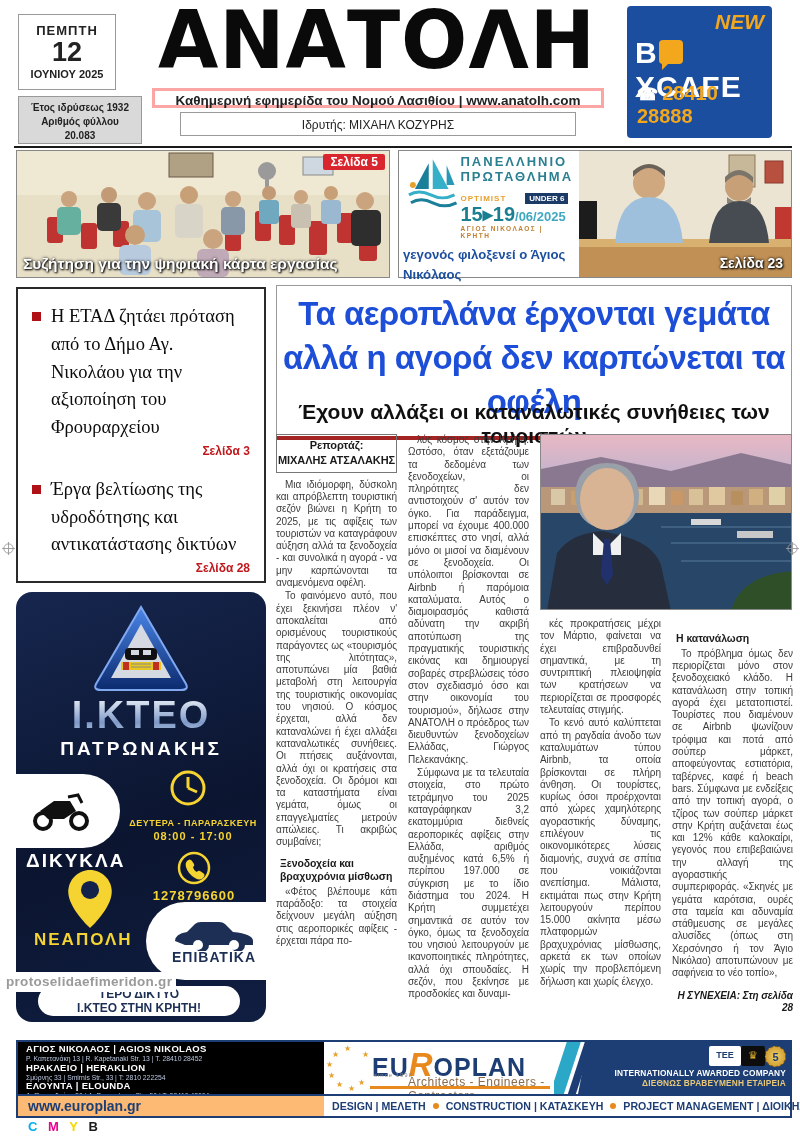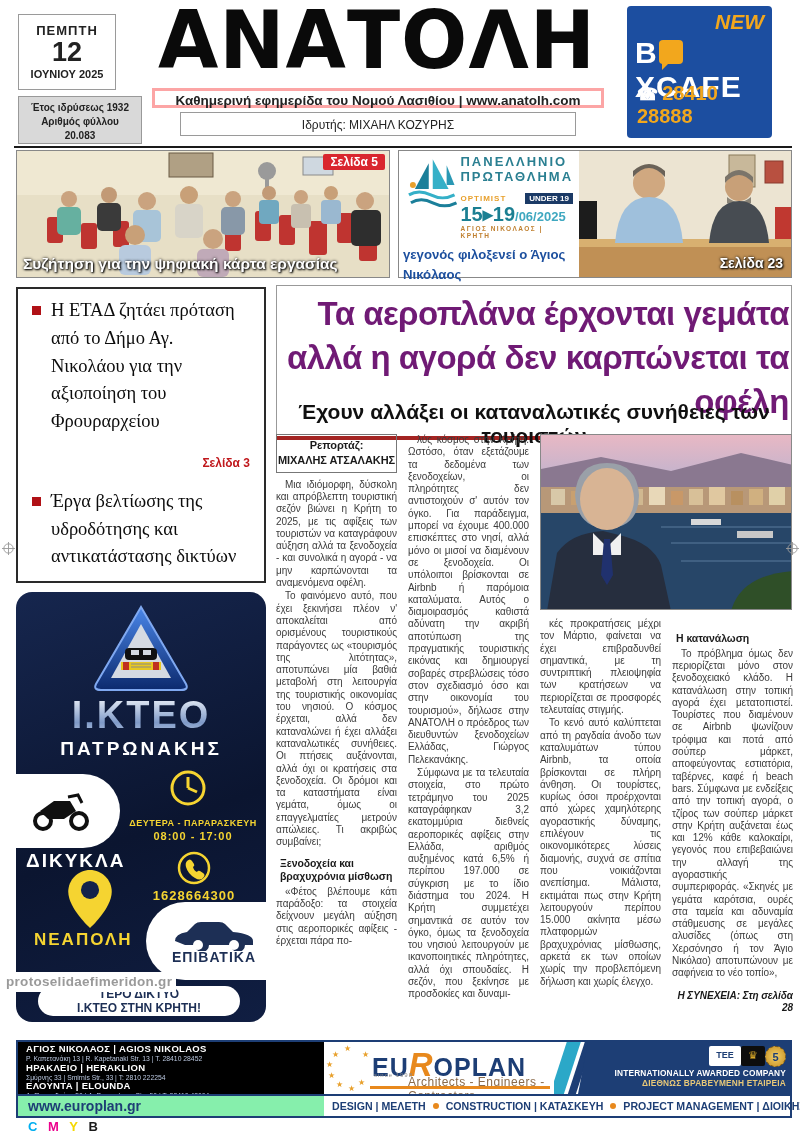--- a/index.html
+++ b/index.html
@@ -52,32 +52,32 @@
   .sport-dates{font-weight:900;font-size:20px;color:#1b7f92;line-height:1;}
   .sport-dates small{font-size:13px;color:#3fa8c0;font-weight:900;}
   .sport-loc{color:#c08030;font-size:6.5px;letter-spacing:1.5px;font-weight:bold;margin-top:1px;}
   .sport-caption{margin-top:6px;color:#1c4f9e;font-weight:800;font-size:13.2px;line-height:1.55;}
   .photo-men{position:relative;width:212px;overflow:hidden;}
   .page-label-shadow{position:absolute;right:8px;bottom:6px;color:#fff;font-weight:800;font-size:14px;
                      text-shadow:0 0 3px #000,1px 1px 2px #000;}
 
   
   .left-box{left:16px;top:287px;width:250px;height:296px;border:2px solid #2a2a2a;box-sizing:border-box;
-            padding:8px 14px 6px 12px;font-family:"Liberation Serif",serif;}
+            padding:14px 14px 6px 12px;font-family:"Liberation Serif",serif;}
   .brief{display:flex;}
   .brief + .brief{margin-top:18px;}
   .brief-bullet{width:9px;height:9px;background:#b01116;margin:9px 10px 0 2px;flex:none;}
   .brief-text{font-size:18.5px;line-height:1.5;color:#0c0c0c;}
   .brief-page{text-align:right;color:#c0181c;font-weight:bold;font-size:12px;
-              font-family:"Liberation Sans",sans-serif;margin-top:20px;}
+              font-family:"Liberation Sans",sans-serif;margin-top:2px;}
 
   
   .headline-box{left:276px;top:285px;width:516px;border:1px solid #999;border-bottom:4px solid #a32422;
                 box-sizing:border-box;text-align:center;padding:6px 2px 12px 2px;}
-  .headline-box div{font-size:33px;font-weight:800;line-height:1.33;color:#701a75;letter-spacing:-0.5px;text-align:right;}
+  .headline-box div{font-size:33px;font-weight:800;line-height:1.33;color:#1d4ed8;letter-spacing:-0.5px;}
   .subheadline{left:276px;top:400px;width:516px;text-align:center;font-size:21px;font-weight:800;color:#101010;}
 
   
   .columns{left:276px;top:434px;width:516px;height:592px;display:flex;gap:11px;}
   .col{width:121px;flex:none;font-size:10px;line-height:1.23;color:#3b3b3b;text-align:justify;
        overflow:hidden;letter-spacing:-0.05px;}
   .col p{margin:0 0 1px 0;text-indent:9px;}
   .byline{border:1px solid #777;text-align:center;font-weight:bold;color:#1a1a1a;
           font-size:11px;padding:3px 0 4px 0;margin-bottom:6px;line-height:1.35;}
   .col h4{margin:8px 0 2px 4px;font-size:10.5px;color:#1a1a1a;line-height:1.3;text-align:left;}
@@ -116,21 +116,21 @@
 
   .watermark{left:0;top:972px;background:#ffffff;color:#9a9a9a;font-weight:800;font-size:13.5px;
              padding:2px 4px 3px 6px;z-index:9;letter-spacing:0.3px;}
 
   
   .europlan{left:16px;top:1040px;width:776px;height:78px;border:2px solid #1d3e75;box-sizing:border-box;background:#fff;}
   .ep-left{position:absolute;left:0;top:0;width:306px;height:52px;background:#000000;padding:2px 8px;box-sizing:border-box;}
   .ep-loc{line-height:1.15;}
   .ep-loc-name{color:#fff;font-weight:800;font-size:9.5px;letter-spacing:0.3px;}
   .ep-loc-addr{color:#b9c6de;font-size:6.8px;}
-  .ep-www{position:absolute;left:0;top:52px;width:306px;height:22px;background:#86efac;border-top:2px solid #1d3e75;
+  .ep-www{position:absolute;left:0;top:52px;width:306px;height:22px;background:#fdba74;border-top:2px solid #1d3e75;
           color:#1d3e75;font-weight:900;font-size:14px;line-height:20px;padding-left:10px;box-sizing:border-box;}
   .ep-center{position:absolute;left:306px;top:0;width:240px;height:52px;}
   .ep-logo{position:absolute;left:48px;top:4px;font-weight:900;color:#1d3e75;font-size:25px;letter-spacing:1px;}
   .ep-logo .r{color:#e8891d;font-size:33px;font-style:italic;}
   .ep-since{position:absolute;left:50px;top:30px;font-size:6px;color:#8a8a8a;letter-spacing:1px;}
   .ep-tag{position:absolute;left:84px;top:33px;font-size:12px;color:#8a6a4a;letter-spacing:0.5px;}
   .ep-underline{position:absolute;left:46px;top:44px;width:180px;height:3px;background:#e8891d;}
   .ep-stars{position:absolute;left:2px;top:2px;width:46px;height:48px;color:#e8a02c;font-size:8px;}
   .ep-stars span{position:absolute;}
   .ep-stripes{position:absolute;left:536px;top:0;width:46px;height:52px;overflow:hidden;}
@@ -239,21 +239,21 @@
           <path d="M44 10 L52 30 L44 30 Z" fill="#2a98b4"></path>
           <path d="M6 40 Q16 34 28 40 T 52 40" stroke="#35b0c8" stroke-width="3" fill="none"></path>
           <path d="M8 48 Q18 42 30 48 T 54 48" stroke="#1b7f9a" stroke-width="3" fill="none"></path>
           <circle cx="10" cy="30" r="3" fill="#e8a02c"></circle>
         </svg>
         <div class="sport-titles">
           <div class="sport-t1">ΠΑΝΕΛΛΗΝΙΟ</div>
           <div class="sport-t2">ΠΡΩΤΑΘΛΗΜΑ</div>
           <div class="sport-row">
             <span class="sport-optimist">OPTIMIST</span>
-            <span class="sport-under">UNDER 19</span>
+            <span class="sport-under">UNDER 6</span>
           </div>
           <div class="sport-dates"><span>15▸19</span><small>/06/2025</small></div>
           <div class="sport-loc">ΑΓΙΟΣ ΝΙΚΟΛΑΟΣ | ΚΡΗΤΗ</div>
         </div>
       </div>
       <div class="sport-caption">
         <div>γεγονός φιλοξενεί ο Άγιος Νικόλαος</div>
       </div>
     </div>
     <div class="photo-men">
@@ -408,21 +408,21 @@
       <line x1="20" y1="20" x2="20" y2="9" stroke="#f5d431" stroke-width="3"></line>
       <line x1="20" y1="20" x2="29" y2="24" stroke="#f5d431" stroke-width="3"></line>
     </svg>
     <div class="ik-days">ΔΕΥΤΕΡΑ - ΠΑΡΑΡΑΣΚΕΥΗ</div>
     <div class="ik-hours">08:00 - 17:00</div>
 
     <svg class="ik-phone-icon" width="36" height="36" viewBox="0 0 36 36">
       <circle cx="18" cy="18" r="15" fill="none" stroke="#f5d431" stroke-width="2.5"></circle>
       <path d="M11 11 q3 -3 5 0 l2 3 q1 2 -1 3 q1 4 4 5 q1 -2 3 -1 l3 2 q3 2 0 5 q-3 3 -8 0 q-7 -4 -9 -11 q-1 -4 1 -6 z" fill="#f5d431"></path>
     </svg>
-    <div class="ik-phone">1628664300</div>
+    <div class="ik-phone">1278796600</div>
 
     <svg class="ik-pin" width="44" height="58" viewBox="0 0 24 32">
       <path d="M12 0 C5.4 0 0 5.4 0 12 c0 9 12 20 12 20 s12 -11 12 -20 C24 5.4 18.6 0 12 0 z" fill="#f5d431"></path>
       <circle cx="12" cy="11" r="5" fill="#13224a"></circle>
     </svg>
     <div class="ik-town">ΝΕΑΠΟΛΗ</div>
 
     <div class="ik-car-pill">
       <svg width="86" height="34" viewBox="0 0 86 34">
         <path d="M4 24 q0 -7 12 -9 l8 -8 q2 -2 6 -2 h18 q4 0 6 2 l8 8 q20 2 20 9 v4 h-8 a7 7 0 0 1 -14 0 h-22 a7 7 0 0 1 -14 0 h-10 z" fill="#1d2f55"></path>

